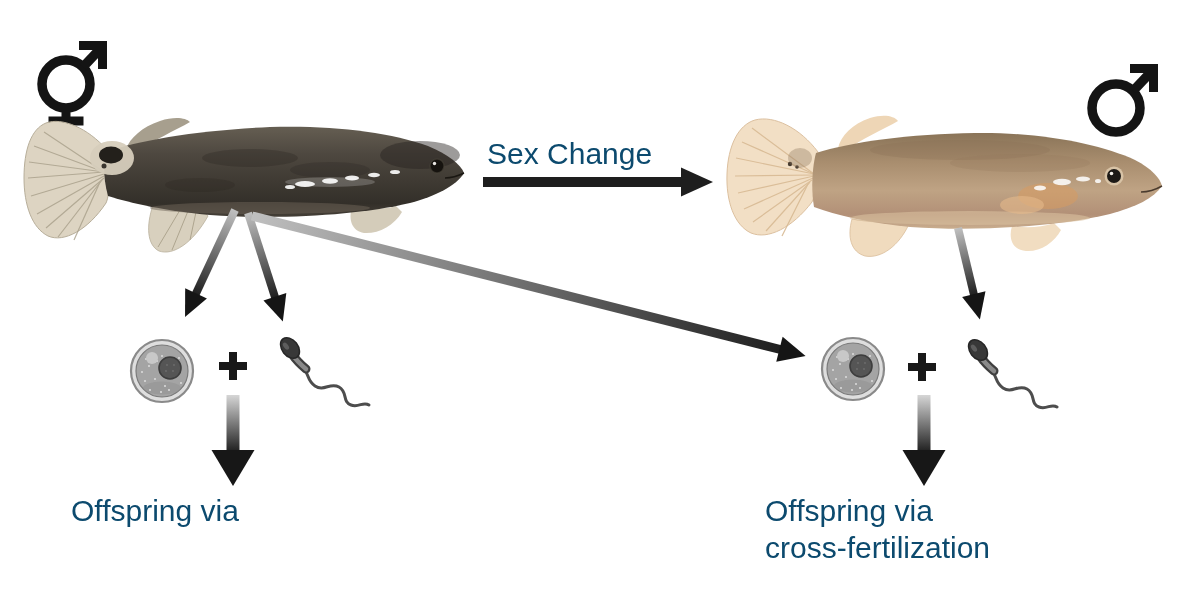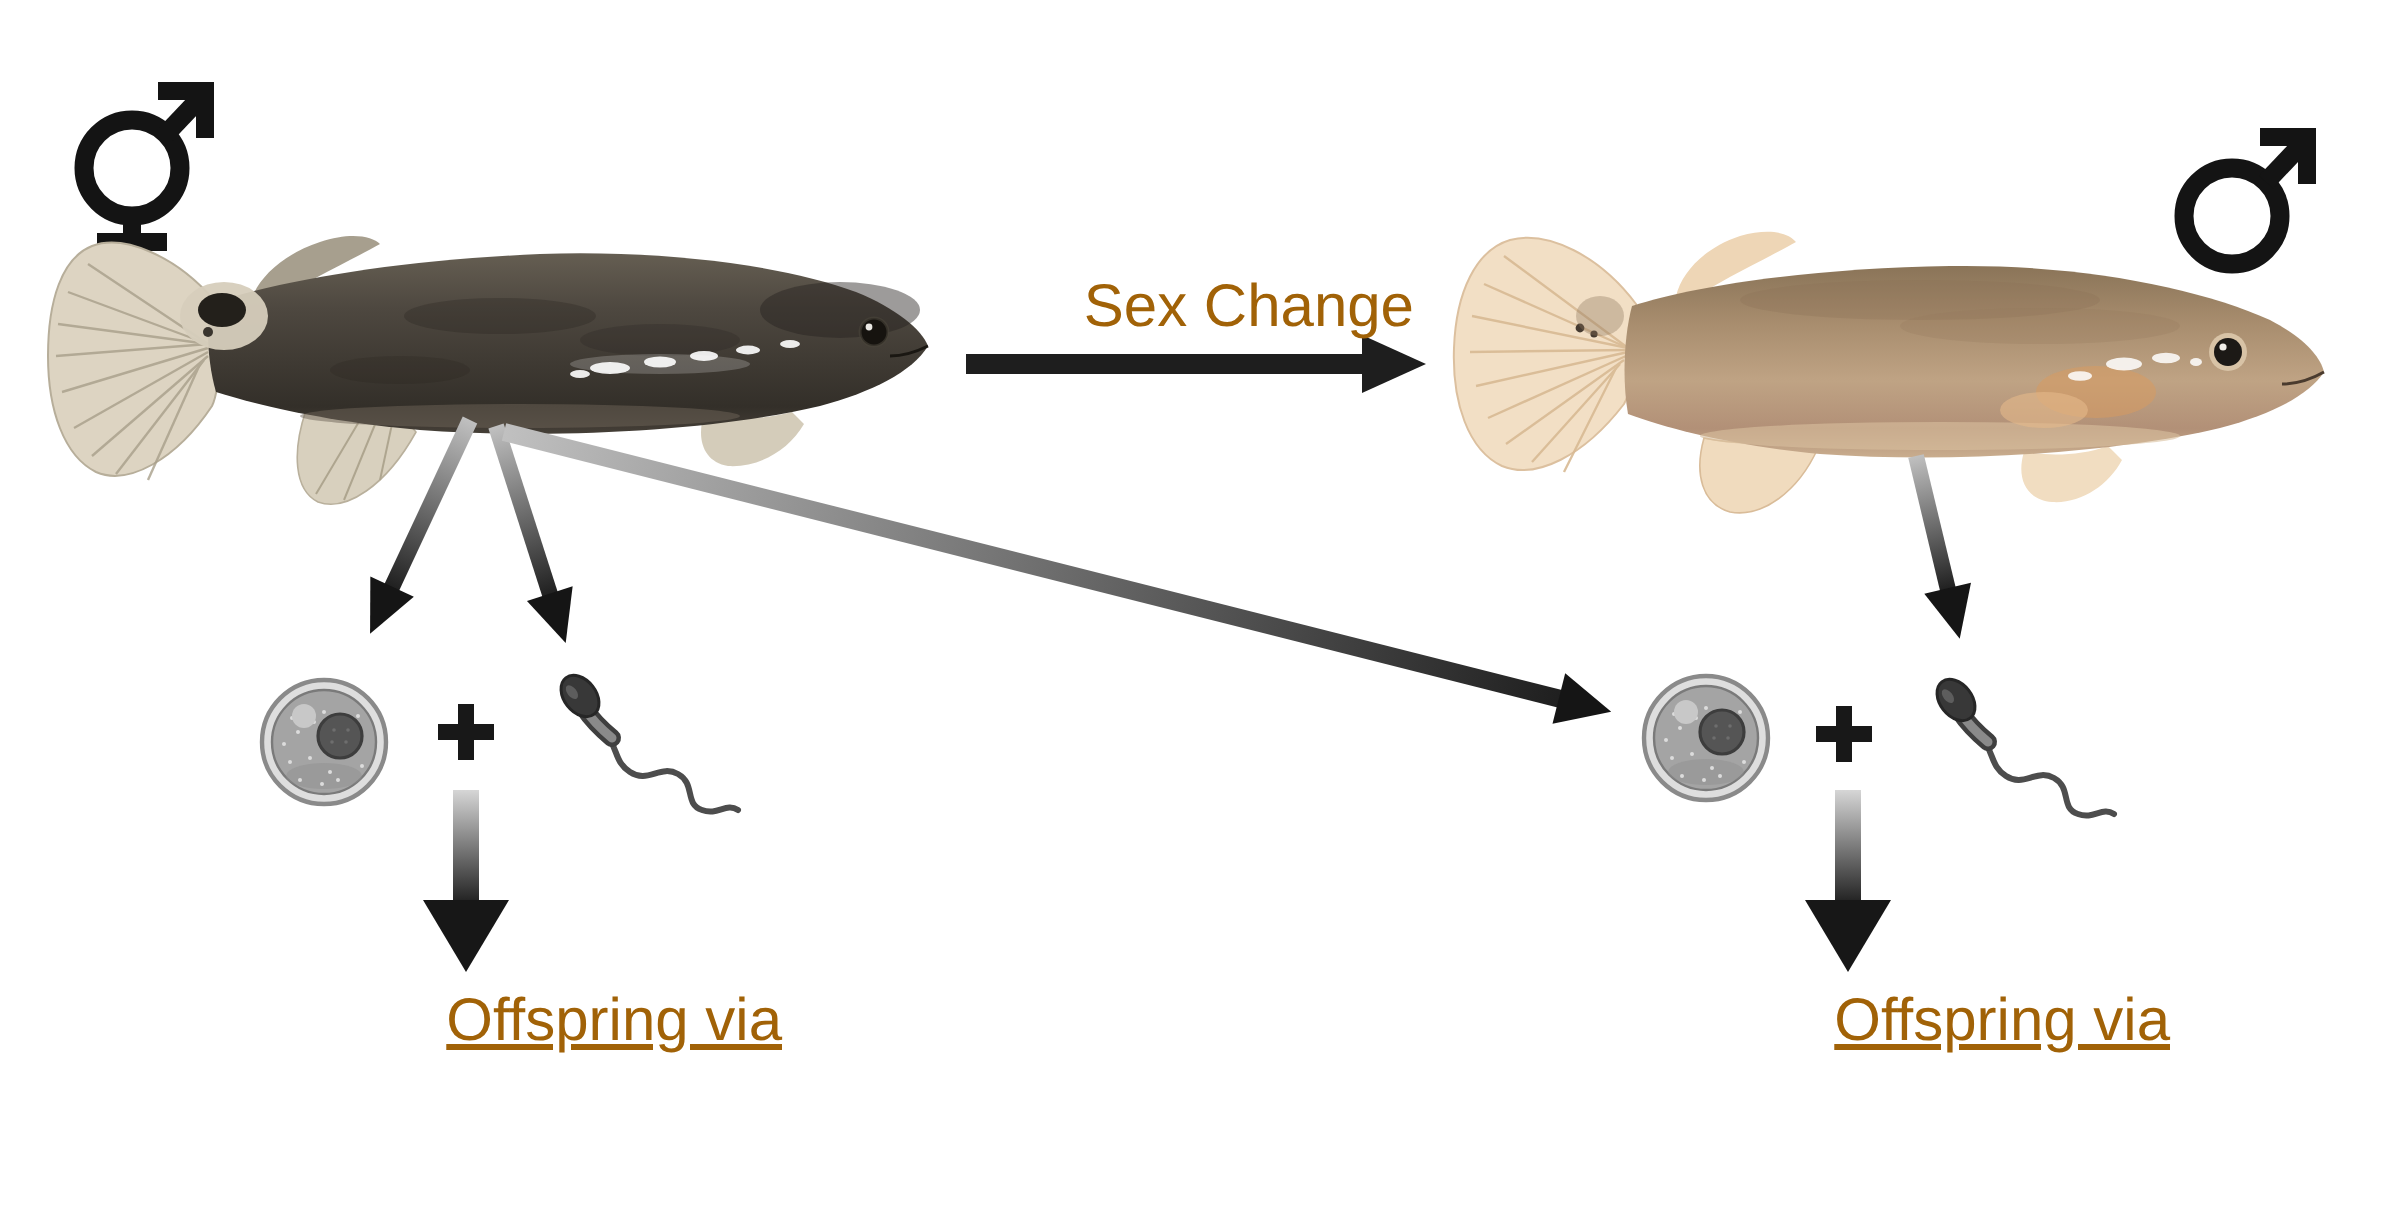--- a/index.html
+++ b/index.html
@@ -1,22 +1,22 @@
 <!DOCTYPE html>
 <html><head>
 <meta charset="utf-8">
 <style>
   html,body{margin:0;padding:0;background:#ffffff;}
   #stage{position:relative;width:1200px;height:611px;background:#ffffff;overflow:hidden;
          font-family:"Liberation Sans", sans-serif;}
   #art{position:absolute;left:0;top:0;}
-  .label{position:absolute;color:#a16207;text-align:right;
+  .label{position:absolute;color:#0c4a6e;text-align:left;
          font-family:"Liberation Sans", sans-serif;}
   .sex-change{left:487px;top:136px;width:220px;font-size:30px;line-height:36px;}
-  .caption{font-size:30px;line-height:37px;text-decoration:underline;}
+  .caption{font-size:30px;line-height:37px;}
   .caption-left{left:71px;top:492px;width:320px;}
   .caption-right{left:765px;top:492px;width:320px;}
 </style>
 </head>
 <body>
 
 <div id="stage">
 
 <svg id="art" width="1200" height="611" viewBox="0 0 1200 611">
   <defs>
@@ -240,15 +240,16 @@
 </svg>
 
 <div class="label sex-change">Sex Change</div>
 
 <div class="label caption caption-left">
   <div>Offspring via</div>
 </div>
 
 <div class="label caption caption-right">
   <div>Offspring via</div>
+  <div>cross-fertilization</div>
 </div>
 
 </div>
 
 </body></html>

